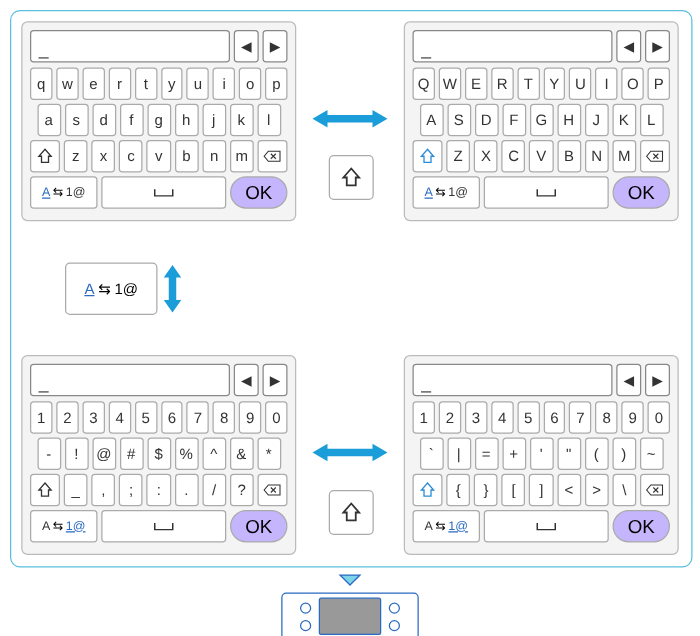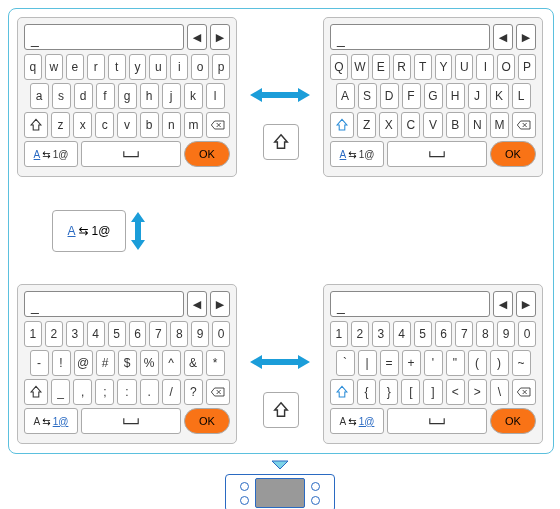--- a/index.html
+++ b/index.html
@@ -19,21 +19,21 @@
 .key{flex:1;background:#fff;border:1px solid #aaa;border-radius:3px;display:flex;align-items:center;justify-content:center;font-size:12px;color:#333;min-width:0;box-sizing:border-box;padding:0}
 .row.r2 .key{flex:0 0 19px}
 .shift{flex:0 0 24px}
 .shift svg{width:14px;height:14px}
 .bksp{flex:0 0 24px}
 .bksp svg{width:16px;height:12px}
 .bottom{display:flex;gap:3px;height:26px}
 .mode{flex:0 0 54px;background:#fff;border:1px solid #aaa;border-radius:3px;display:flex;align-items:center;justify-content:center;box-sizing:border-box}
 .space{flex:1;background:#fff;border:1px solid #aaa;border-radius:3px;display:flex;align-items:center;justify-content:center;box-sizing:border-box}
 .space svg{width:18px;height:10px}
-.ok{flex:0 0 46px;background:#f97316;border:1px solid #aaa;border-radius:13px;display:flex;align-items:center;justify-content:center;font-size:11px;box-sizing:border-box}
+.ok{flex:0 0 46px;background:#c4b5fd;border:1px solid #aaa;border-radius:13px;display:flex;align-items:center;justify-content:center;font-size:15px;box-sizing:border-box}
 .mode span{font-size:10px}
 .mode .sw{font-size:10px;margin:0 2px}
 .modeA .a{color:#2a6ac2;text-decoration:underline}
 .modeA .n{color:#333}
 .mode1 .a{color:#333}
 .mode1 .n{color:#2a6ac2;text-decoration:underline}
 .arrowH{position:absolute;display:flex;align-items:center}
 .arrowH svg{display:block}
 .ah1{left:248px;top:85px}
 .ah2{left:248px;top:352px}

